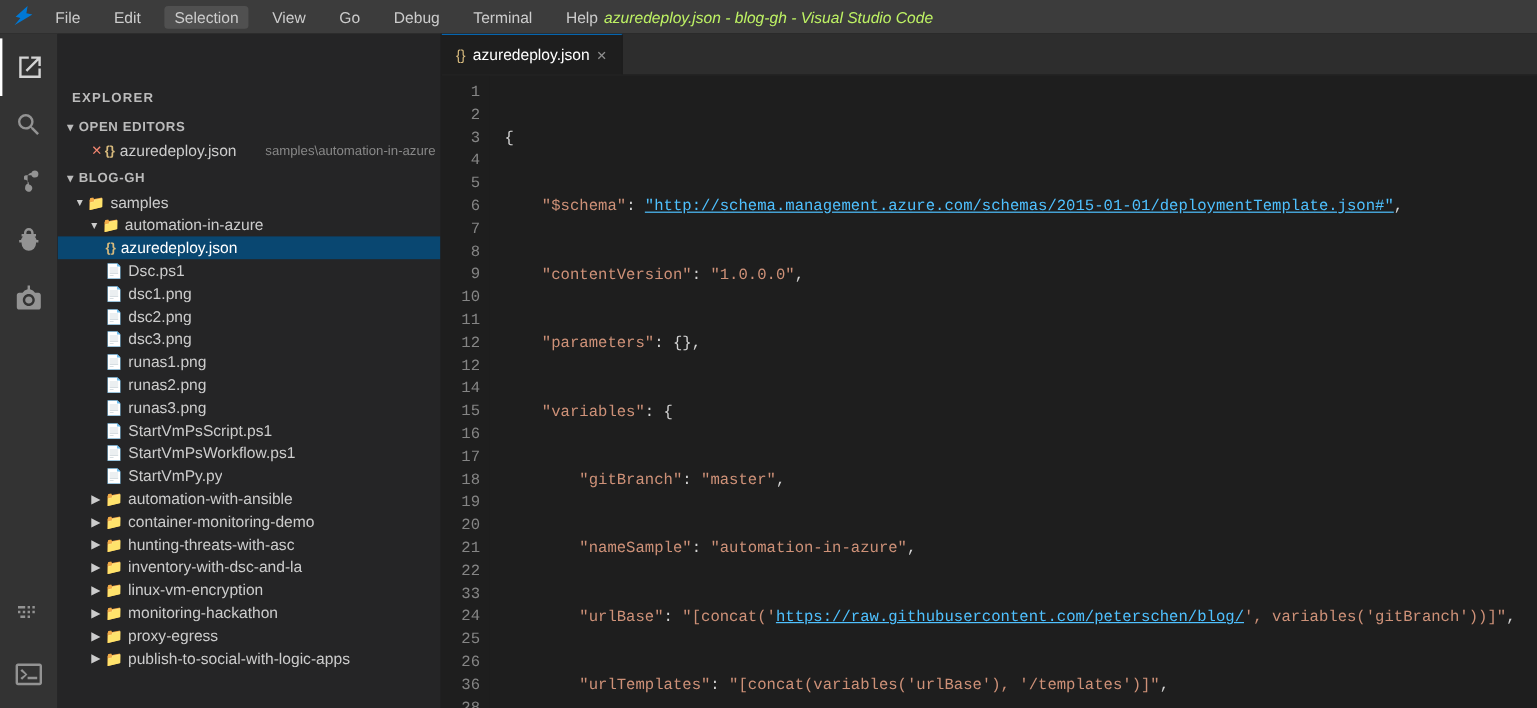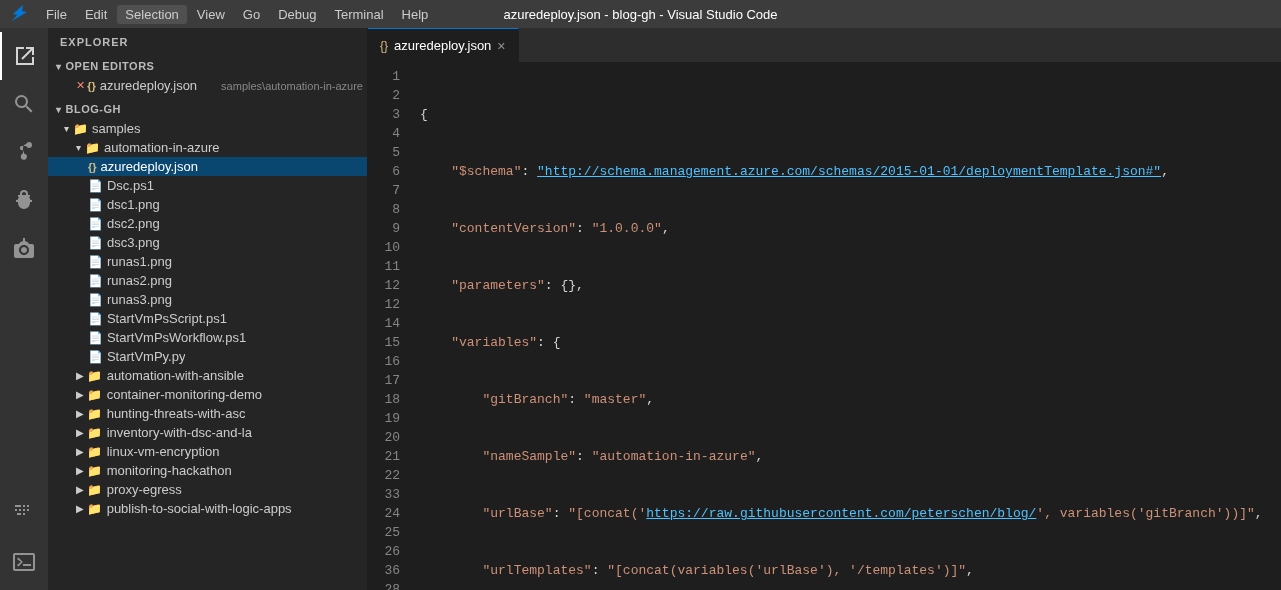--- a/index.html
+++ b/index.html
@@ -1,36 +1,36 @@
 <!DOCTYPE html>
 <html><head>
   <meta charset="utf-8">
   <style>
     * { margin: 0; padding: 0; box-sizing: border-box; }
     body { font-family: 'Segoe UI', sans-serif; font-size: 13px; background: #1e1e1e; color: #cccccc; display: flex; flex-direction: column; height: 590px; overflow: hidden; }
 
     
     #titlebar { background: #3c3c3c; height: 28px; display: flex; align-items: center; padding: 0 10px; color: #ccc; font-size: 13px; user-select: none; }
-    #menu-bar { display: flex; gap: 2px; flex: 1; }
+    #menu-bar { display: flex; gap: 12px; flex: 1; }
     #menu-bar span { padding: 2px 8px; cursor: pointer; border-radius: 3px; font-size: 13px; }
     #menu-bar span.active { background: #505050; }
-    #title-text { position: absolute; left: 50%; transform: translateX(-50%); font-size: 13px; color: #ffffff; }
+    #title-text { position: absolute; left: 50%; transform: translateX(-50%); font-size: 13px; color: #bef264; font-style: italic; }
 
     
     #main { display: flex; flex: 1; overflow: hidden; }
 
     
     #activity-bar { width: 48px; background: #333333; display: flex; flex-direction: column; align-items: center; padding-top: 4px; gap: 0; }
     .activity-item { width: 48px; height: 48px; display: flex; align-items: center; justify-content: center; cursor: pointer; opacity: 0.6; position: relative; }
     .activity-item.active { opacity: 1; border-left: 2px solid #fff; }
     .activity-item svg { width: 24px; height: 24px; fill: #d4d4d4; }
 
     
     #sidebar { width: 320px; background: #252526; display: flex; flex-direction: column; overflow: hidden; border-right: 1px solid #1e1e1e; }
-    #sidebar-header { padding: 8px 12px; font-size: 11px; font-weight: 700; color: #bbb; letter-spacing: 1px; text-transform: uppercase; }
+    #sidebar-header { padding: 8px 12px; font-size: 11px; font-weight: 700; color: #bbb; letter-spacing: 1px; text-transform: uppercase; margin-top: 40px; }
     #open-editors { padding: 0 0 4px 0; }
     .section-header { display: flex; align-items: center; padding: 4px 8px; font-size: 11px; font-weight: 600; color: #bbb; letter-spacing: 0.5px; cursor: pointer; text-transform: uppercase; }
     .section-header .chevron { margin-right: 4px; font-size: 10px; }
     .tree-item { display: flex; align-items: center; padding: 2px 0 2px 16px; cursor: pointer; white-space: nowrap; overflow: hidden; font-size: 13px; color: #ccc; }
     .tree-item.selected { background: #094771; color: #fff; }
     .tree-item .icon { margin-right: 4px; font-size: 12px; flex-shrink: 0; }
     .tree-item .label { overflow: hidden; text-overflow: ellipsis; }
     .tree-item .dirty { color: #f48771; margin-right: 2px; font-size: 11px; }
     .tree-item .path-hint { color: #888; font-size: 11px; margin-left: 24px; overflow: hidden; text-overflow: ellipsis; }
     .indent1 { padding-left: 16px; }

